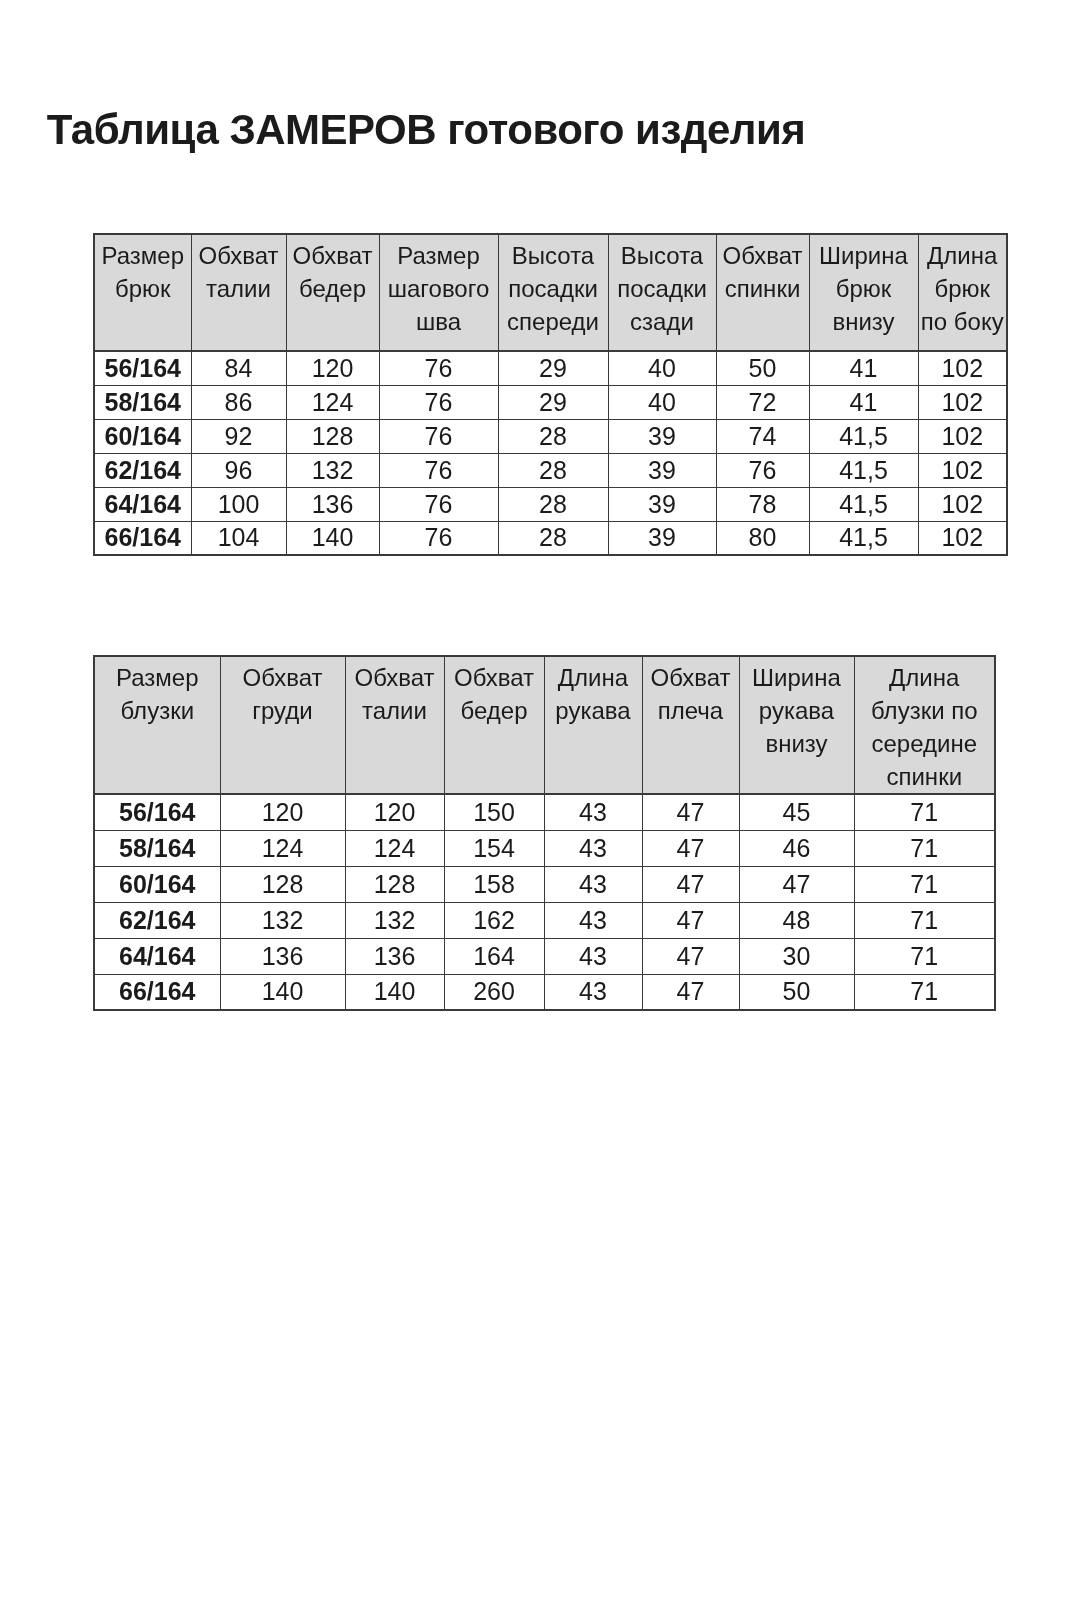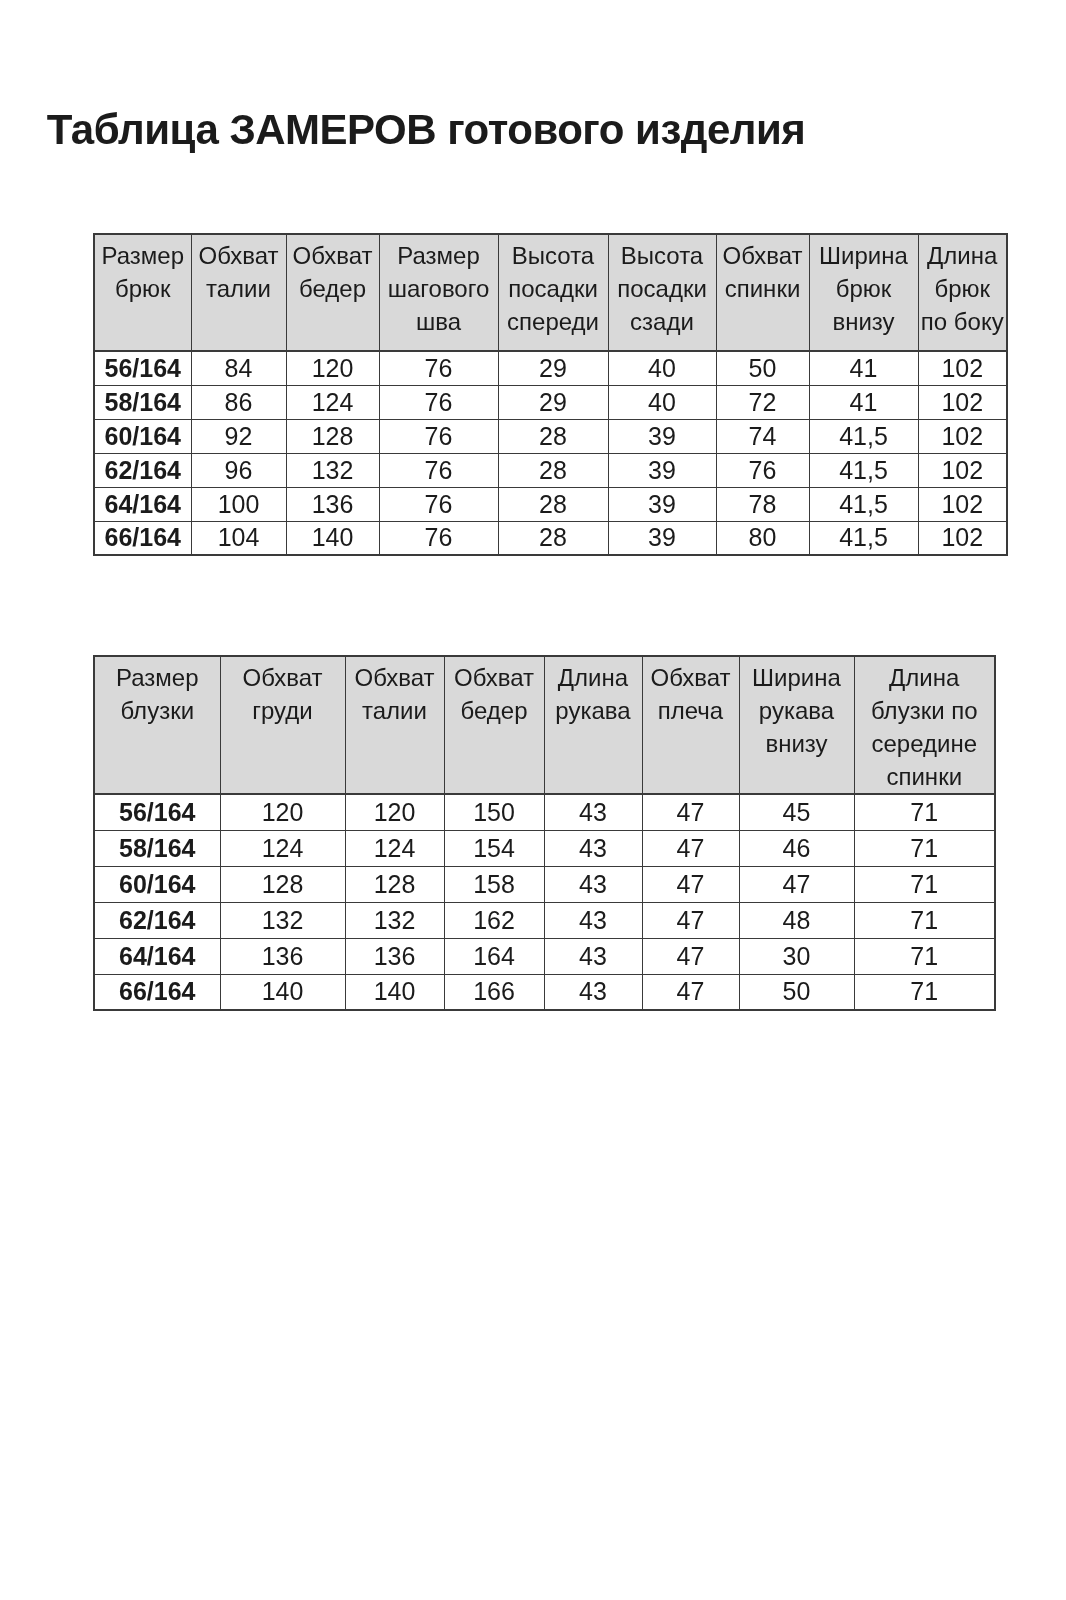--- a/index.html
+++ b/index.html
@@ -234,20 +234,20 @@
         <td>164</td>
         <td>43</td>
         <td>47</td>
         <td>30</td>
         <td>71</td>
       </tr>
       <tr>
         <td>66/164</td>
         <td>140</td>
         <td>140</td>
-        <td>166</td>
+        <td>260</td>
         <td>43</td>
         <td>47</td>
         <td>50</td>
         <td>71</td>
       </tr>
     </tbody>
 </table>
 
 </body></html>

